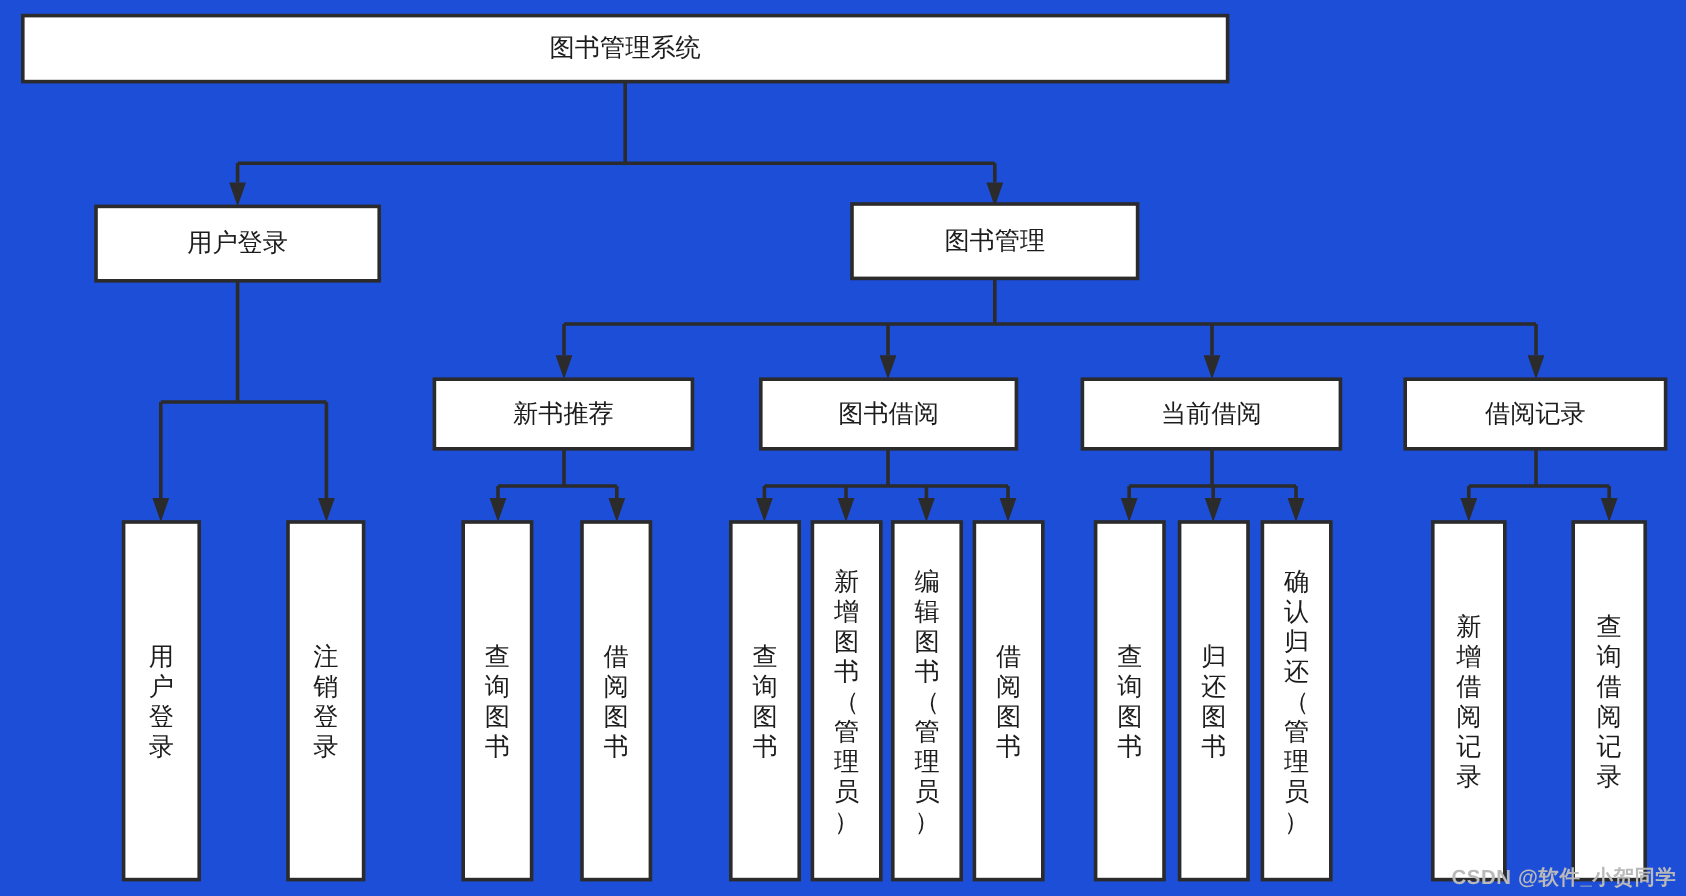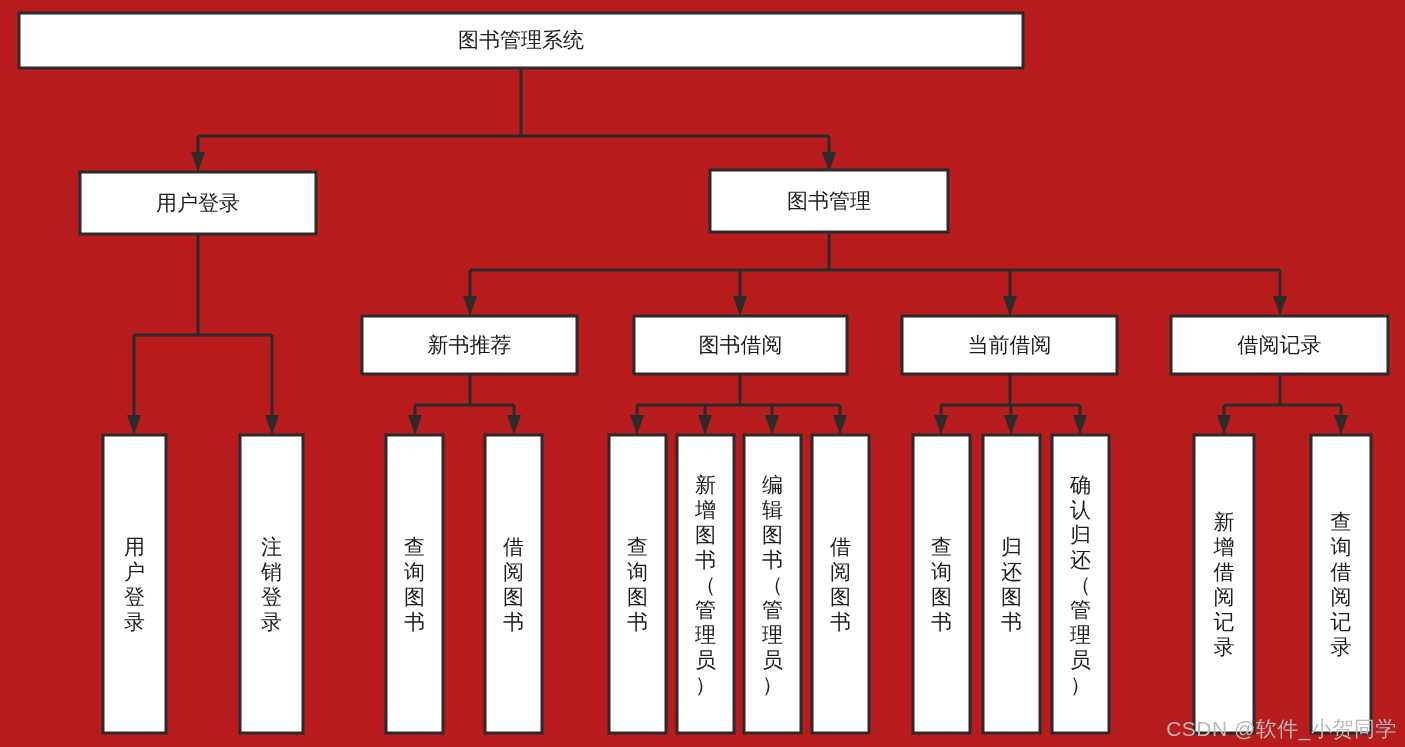--- a/index.html
+++ b/index.html
@@ -10,21 +10,21 @@
   body {
     width: 1405px;
     height: 747px;
     font-family: "Liberation Sans", "DejaVu Sans", sans-serif;
     overflow: hidden;
   }
   #diagram-root {
     position: relative;
     width: 1405px;
     height: 747px;
-    background: #b91c1c;
+    background: #1d4ed8;
   }
   svg.flow {
     position: absolute;
     left: 0;
     top: 0;
     width: 1405px;
     height: 747px;
   }
   .node-box {
     fill: #ffffff;
@@ -52,25 +52,26 @@
     font-family: "Liberation Sans", "DejaVu Sans", sans-serif;
     font-size: 21px;
     fill: #1c1c1c;
     text-anchor: middle;
   }
   .watermark {
     position: absolute;
     right: 8px;
     bottom: 4px;
     font-family: "Liberation Sans", "DejaVu Sans", sans-serif;
-    font-size: 21px;
+    font-size: 17px;
     color: #b9b9b9;
     letter-spacing: 0.5px;
     white-space: nowrap;
     pointer-events: none;
+    font-weight: bold;
   }
 </style>
 </head>
 <body>
 
 <div id="diagram-root">
 
   <svg class="flow" viewBox="0 0 1405 747">
     <g id="edges-layer">
         <line x1="521" y1="68" x2="521" y2="136" class="edge"></line>

